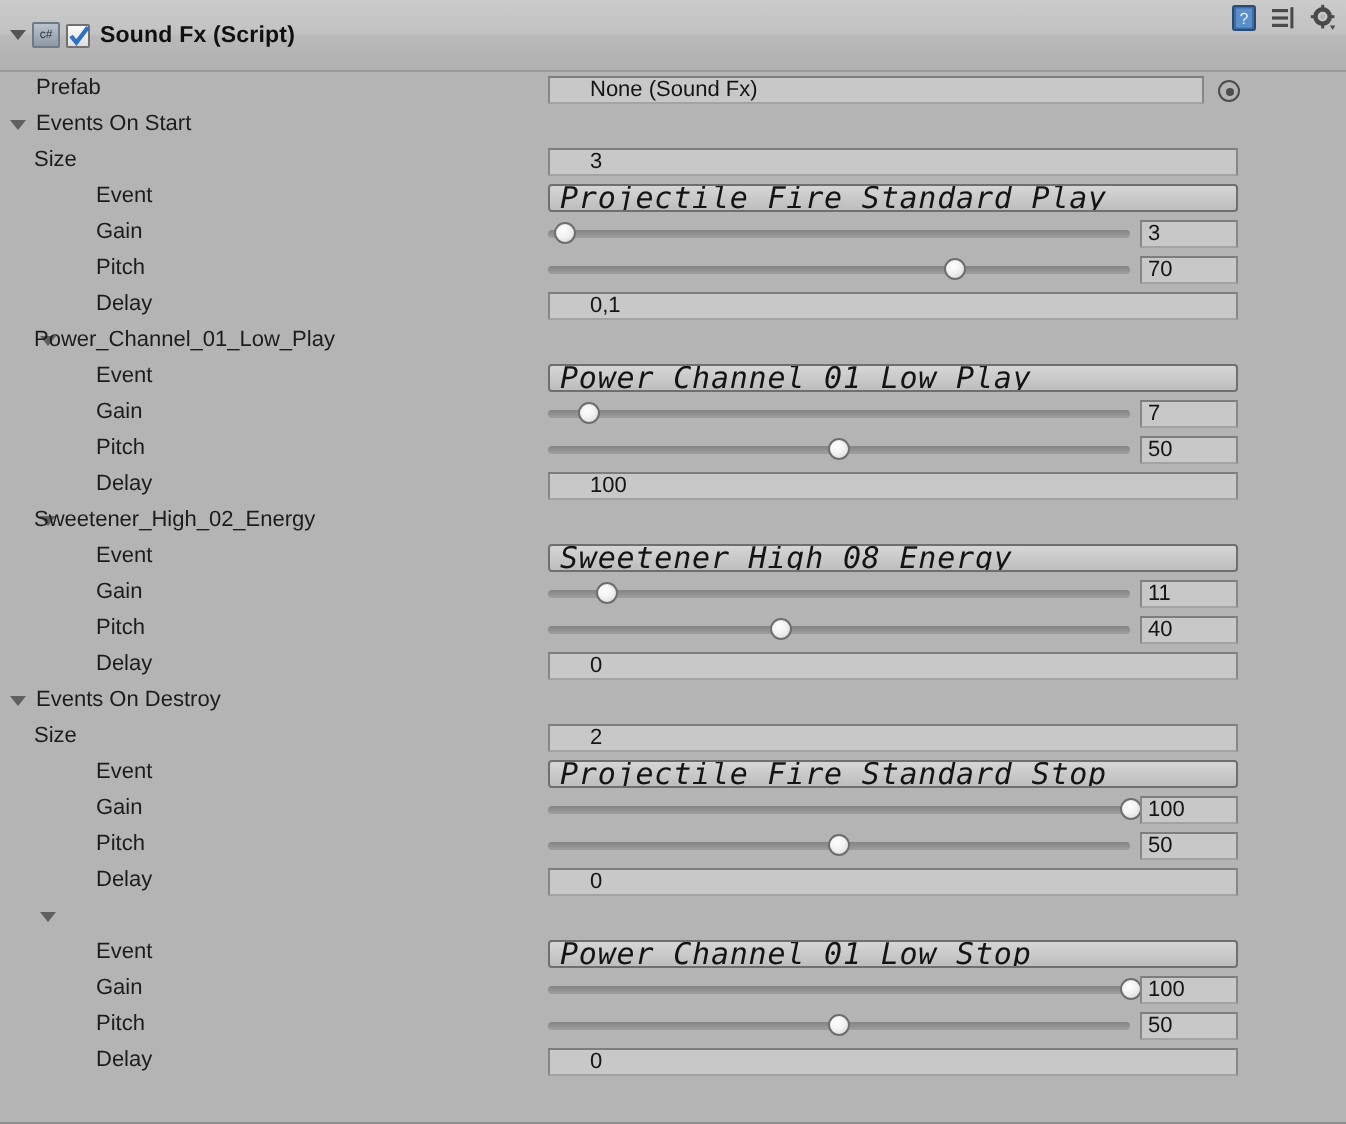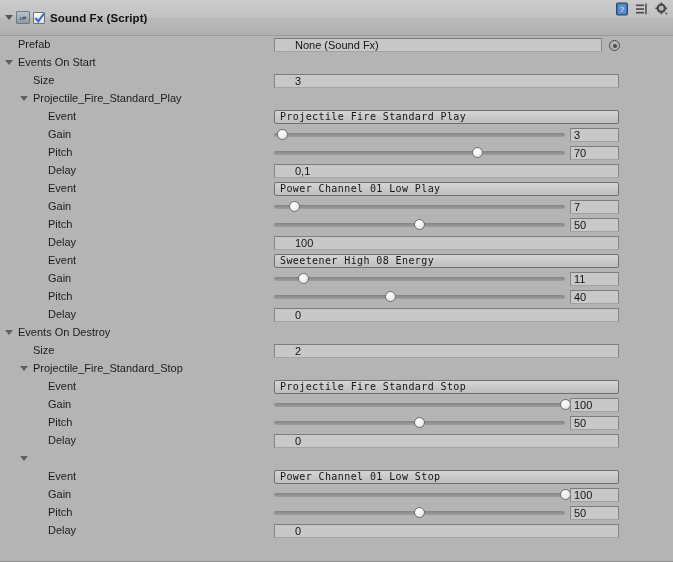--- a/index.html
+++ b/index.html
@@ -103,21 +103,21 @@
     width: 624px;
   }
   .row .label {
     position: absolute;
     top: 2px;
     white-space: nowrap;
     font-size: 11px;
     color: #1c1c1c;
   }
   .indent0 .label { left: 18px; }
-  .indent1 .label { left: 33px; text-align: center; }
+  .indent1 .label { left: 17px; text-align: center; }
   .indent2 .label { left: 48px; }
 
   .arrow {
     position: absolute;
     top: 6px;
     width: 0; height: 0;
     border-left: 4.5px solid transparent;
     border-right: 4.5px solid transparent;
     border-top: 5px solid #606060;
     cursor: pointer;
@@ -171,25 +171,26 @@
     background: #4c4c4c;
     border-radius: 50%;
   }
 
   
   .field.popup {
     background: linear-gradient(to bottom, #d6d6d6, #bdbdbd);
     border: 1px solid #6f6f6f;
     border-radius: 2px;
     font-family: "DejaVu Sans Mono", "Liberation Mono", monospace;
-    font-size: 10px;
+    font-size: 15px;
     letter-spacing: 0.4px;
     padding-left: 5px;
     line-height: 12px;
     cursor: pointer;
+    font-style: italic;
   }
 
   
   .slider {
     position: absolute;
     left: 274px;
     right: 59px;
     top: 2px;
     height: 14px;
     cursor: pointer;
@@ -294,47 +295,47 @@
 
   <div id="sections-host">
       <div class="row indent0">
         <div class="arrow"></div>
         <span class="label">Events On Start</span>
       </div>
       <div class="row indent1">
         <span class="label">Size</span>
         <div class="field">3</div>
       </div>
+      <div class="row indent2">
+        <span class="label">Event</span>
+        <div class="field popup">Projectile Fire Standard Play</div>
+      </div>
+      <div class="row indent2">
+        <span class="label">Gain</span>
+        <div class="slider">
+          <div class="track"></div>
+          <div class="handle" style="left: 3%;"></div>
+        </div>
+        <div class="numfield">3</div>
+      </div>
+      <div class="row indent2">
+        <span class="label">Pitch</span>
+        <div class="slider">
+          <div class="track"></div>
+          <div class="handle" style="left: 70%;"></div>
+        </div>
+        <div class="numfield">70</div>
+      </div>
+      <div class="row indent2">
+        <span class="label">Delay</span>
+        <div class="field">0,1</div>
+      </div>
       <div class="row indent1">
         <div class="arrow"></div>
-        <span class="label">Projectile_Fire_Standard_Play</span>
-      </div>
-      <div class="row indent2">
-        <span class="label">Event</span>
-        <div class="field popup">Projectile Fire Standard Play</div>
-      </div>
-      <div class="row indent2">
-        <span class="label">Gain</span>
-        <div class="slider">
-          <div class="track"></div>
-          <div class="handle" style="left: 3%;"></div>
-        </div>
-        <div class="numfield">3</div>
-      </div>
-      <div class="row indent2">
-        <span class="label">Pitch</span>
-        <div class="slider">
-          <div class="track"></div>
-          <div class="handle" style="left: 70%;"></div>
-        </div>
-        <div class="numfield">70</div>
-      </div>
-      <div class="row indent2">
-        <span class="label">Delay</span>
-        <div class="field">0,1</div>
+        <span class="label">Power_Channel_01_Low_Play</span>
       </div>
       <div class="row indent2">
         <span class="label">Event</span>
         <div class="field popup">Power Channel 01 Low Play</div>
       </div>
       <div class="row indent2">
         <span class="label">Gain</span>
         <div class="slider">
           <div class="track"></div>
           <div class="handle" style="left: 7%;"></div>
@@ -345,20 +346,24 @@
         <span class="label">Pitch</span>
         <div class="slider">
           <div class="track"></div>
           <div class="handle" style="left: 50%;"></div>
         </div>
         <div class="numfield">50</div>
       </div>
       <div class="row indent2">
         <span class="label">Delay</span>
         <div class="field">100</div>
+      </div>
+      <div class="row indent1">
+        <div class="arrow"></div>
+        <span class="label">Sweetener_High_02_Energy</span>
       </div>
       <div class="row indent2">
         <span class="label">Event</span>
         <div class="field popup">Sweetener High 08 Energy</div>
       </div>
       <div class="row indent2">
         <span class="label">Gain</span>
         <div class="slider">
           <div class="track"></div>
           <div class="handle" style="left: 10%;"></div>
@@ -378,27 +383,50 @@
         <div class="field">0</div>
       </div>
       <div class="row indent0">
         <div class="arrow"></div>
         <span class="label">Events On Destroy</span>
       </div>
       <div class="row indent1">
         <span class="label">Size</span>
         <div class="field">2</div>
       </div>
+      <div class="row indent2">
+        <span class="label">Event</span>
+        <div class="field popup">Projectile Fire Standard Stop</div>
+      </div>
+      <div class="row indent2">
+        <span class="label">Gain</span>
+        <div class="slider">
+          <div class="track"></div>
+          <div class="handle" style="left: 100%;"></div>
+        </div>
+        <div class="numfield">100</div>
+      </div>
+      <div class="row indent2">
+        <span class="label">Pitch</span>
+        <div class="slider">
+          <div class="track"></div>
+          <div class="handle" style="left: 50%;"></div>
+        </div>
+        <div class="numfield">50</div>
+      </div>
+      <div class="row indent2">
+        <span class="label">Delay</span>
+        <div class="field">0</div>
+      </div>
       <div class="row indent1">
         <div class="arrow"></div>
-        <span class="label">Projectile_Fire_Standard_Stop</span>
       </div>
       <div class="row indent2">
         <span class="label">Event</span>
-        <div class="field popup">Projectile Fire Standard Stop</div>
+        <div class="field popup">Power Channel 01 Low Stop</div>
       </div>
       <div class="row indent2">
         <span class="label">Gain</span>
         <div class="slider">
           <div class="track"></div>
           <div class="handle" style="left: 100%;"></div>
         </div>
         <div class="numfield">100</div>
       </div>
       <div class="row indent2">
@@ -406,43 +434,16 @@
         <div class="slider">
           <div class="track"></div>
           <div class="handle" style="left: 50%;"></div>
         </div>
         <div class="numfield">50</div>
       </div>
       <div class="row indent2">
         <span class="label">Delay</span>
         <div class="field">0</div>
       </div>
-      <div class="row indent1">
-        <div class="arrow"></div>
-      </div>
-      <div class="row indent2">
-        <span class="label">Event</span>
-        <div class="field popup">Power Channel 01 Low Stop</div>
-      </div>
-      <div class="row indent2">
-        <span class="label">Gain</span>
-        <div class="slider">
-          <div class="track"></div>
-          <div class="handle" style="left: 100%;"></div>
-        </div>
-        <div class="numfield">100</div>
-      </div>
-      <div class="row indent2">
-        <span class="label">Pitch</span>
-        <div class="slider">
-          <div class="track"></div>
-          <div class="handle" style="left: 50%;"></div>
-        </div>
-        <div class="numfield">50</div>
-      </div>
-      <div class="row indent2">
-        <span class="label">Delay</span>
-        <div class="field">0</div>
-      </div>
     </div>
 
   <div class="bottom-rule"></div>
 </div>
 
 </body></html>

